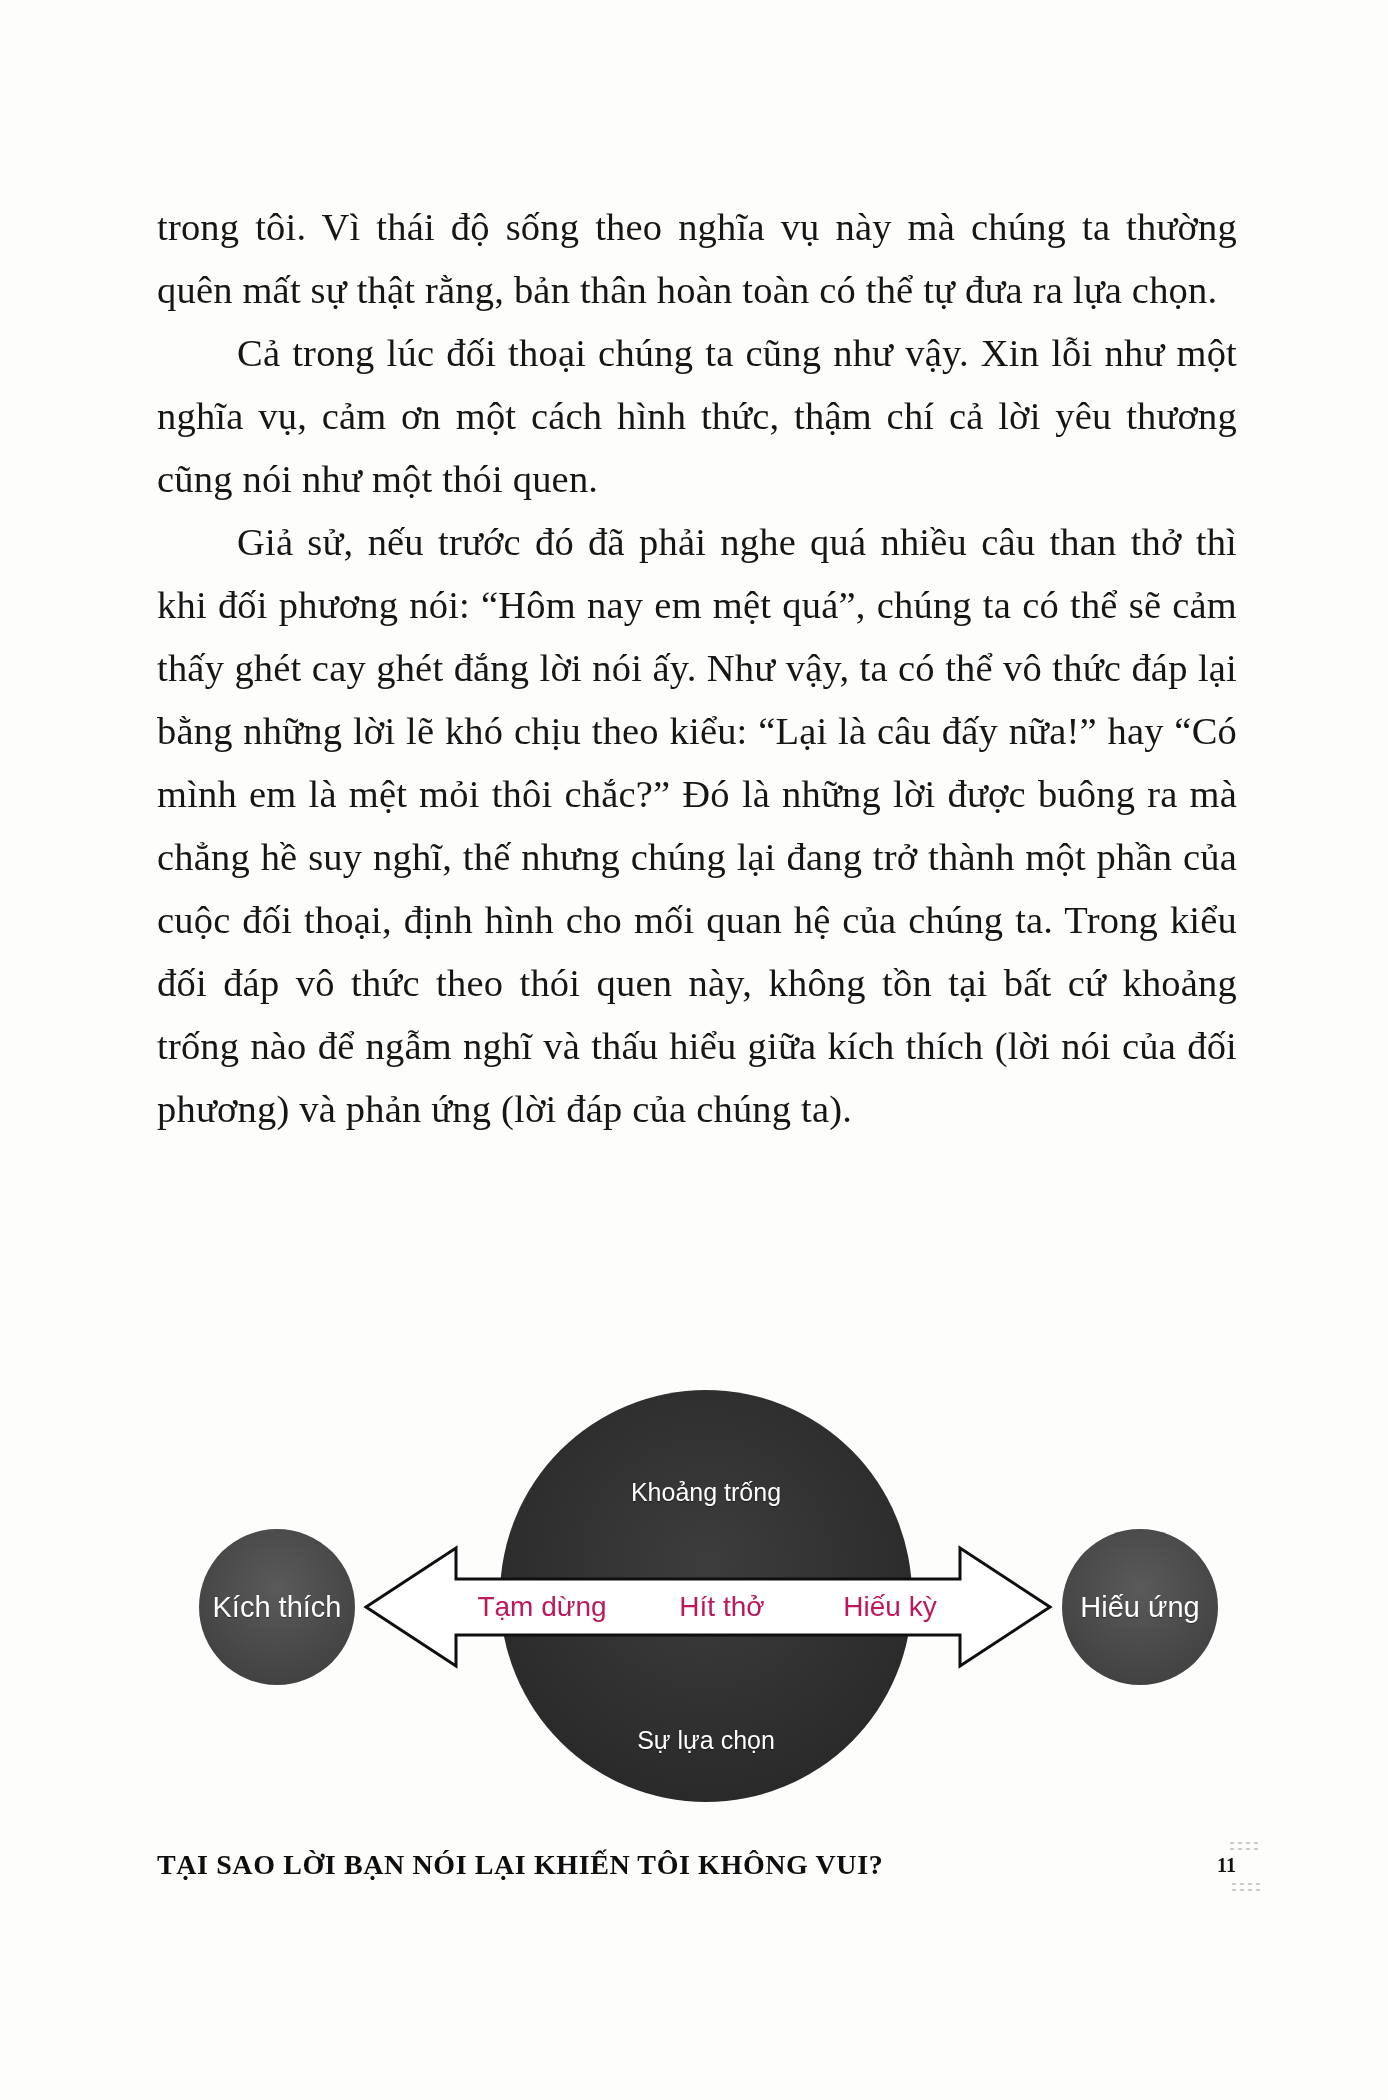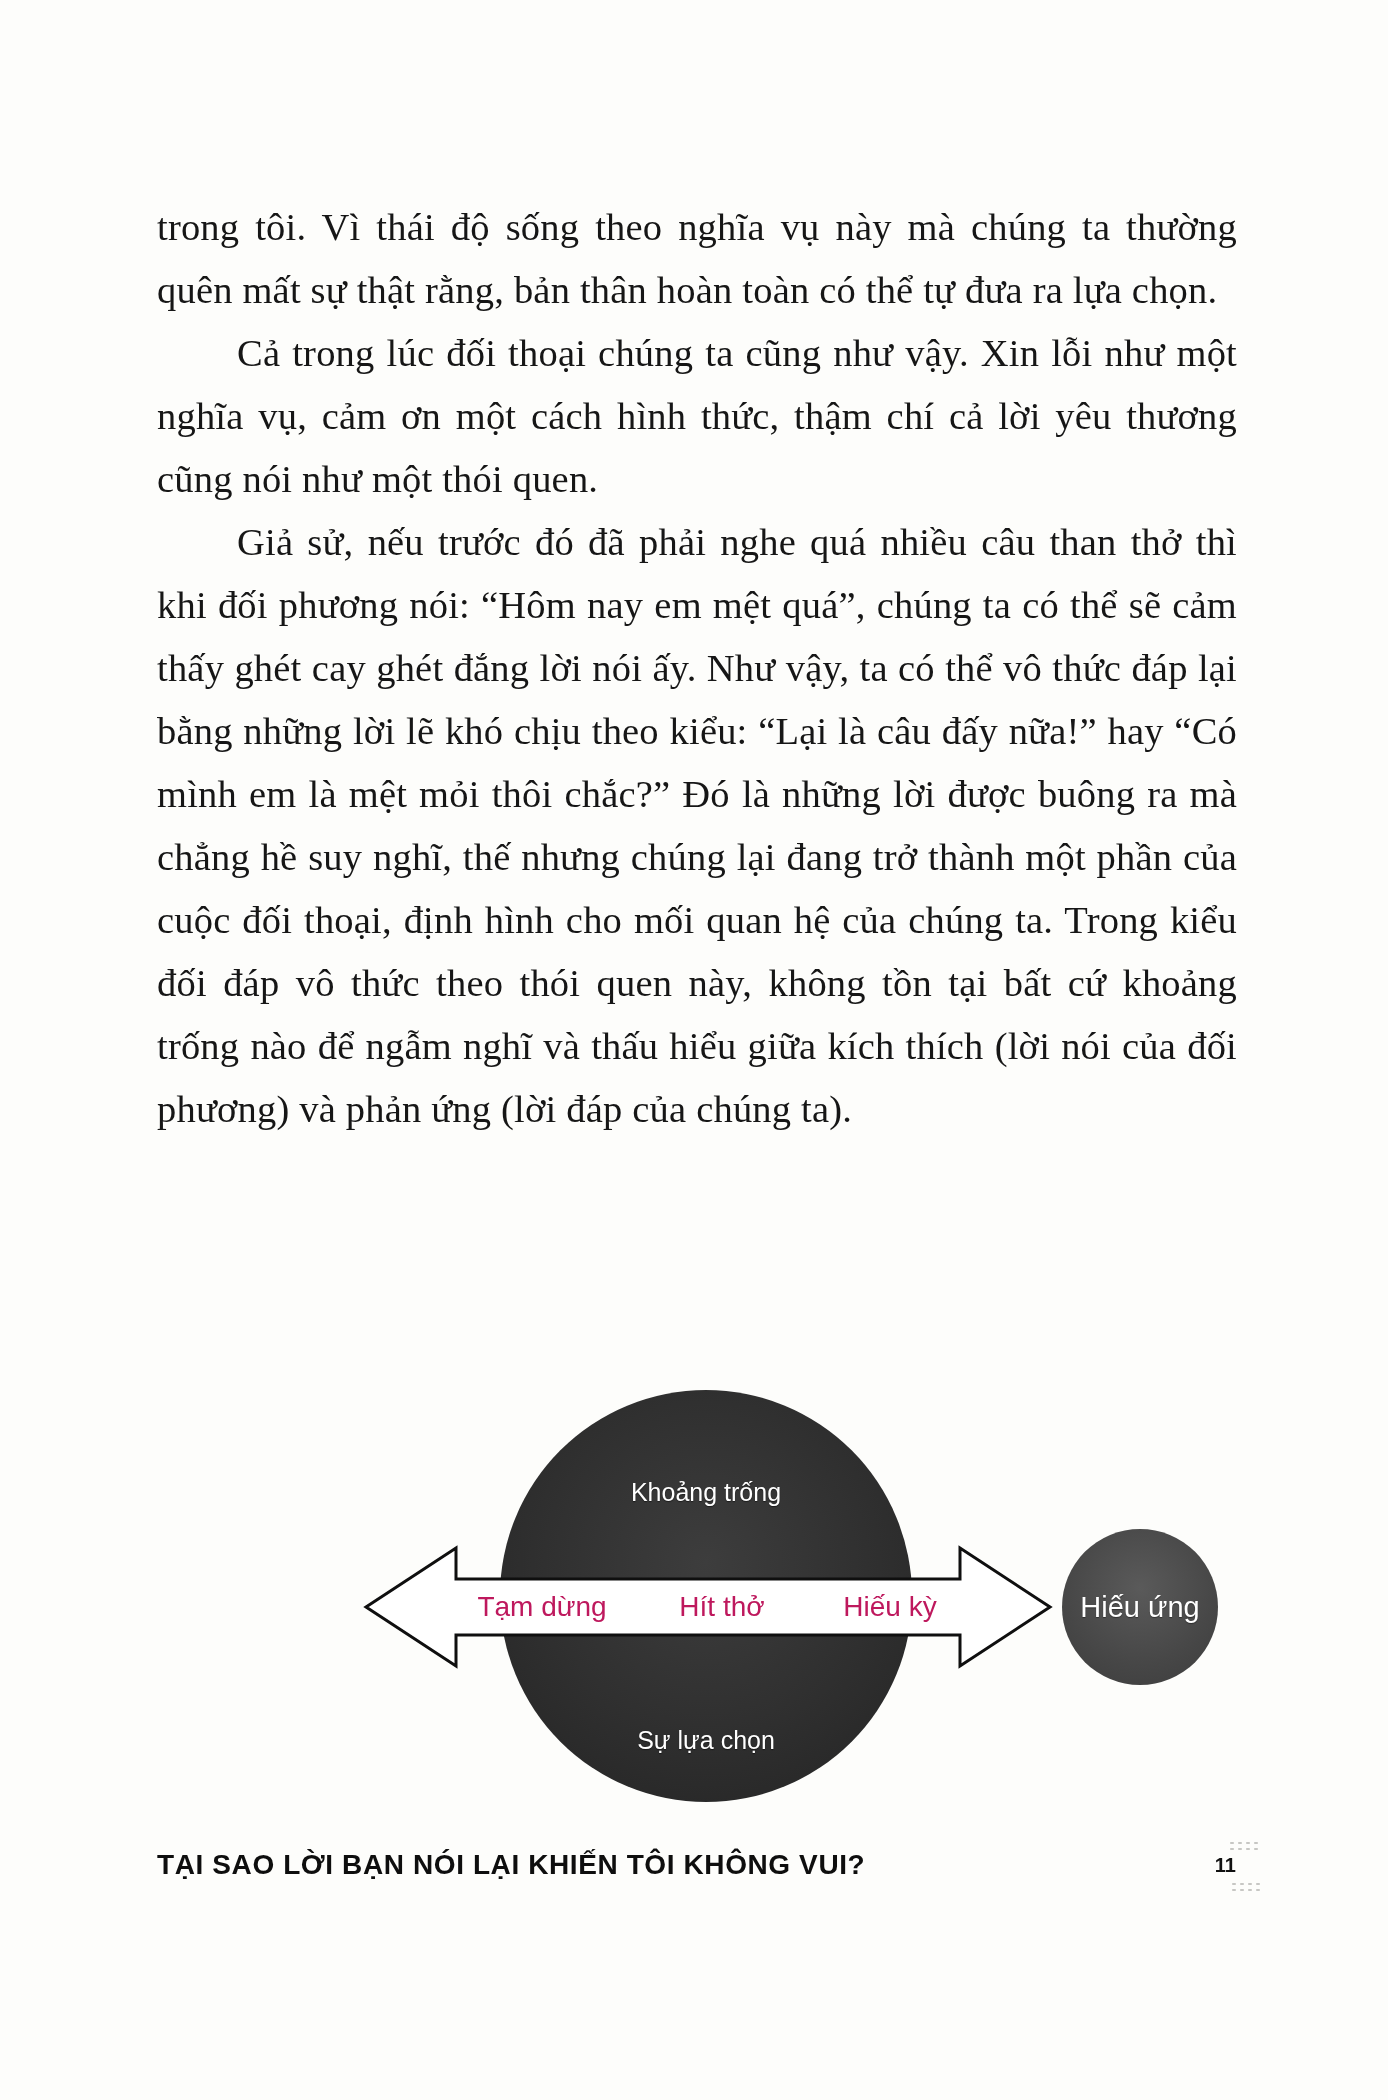--- a/index.html
+++ b/index.html
@@ -99,21 +99,21 @@
   
   .footer {
     position: absolute;
     left: 157px;
     right: 138px;
     top: 1842px;
     height: 46px;
     display: flex;
     justify-content: space-between;
     align-items: center;
-    font-family: Liberation Sans, sans-serif;
+    font-family: Liberation Serif, serif;
   }
   .footer-title {
     font-weight: bold;
     font-size: 28px;
     letter-spacing: 0.6px;
     color: #0e0e0e;
   }
   .page-number-wrap {
     position: relative;
     padding: 6px 14px;
@@ -141,20 +141,23 @@
   <div class="text-block">
     <p>trong tôi. Vì thái độ sống theo nghĩa vụ này mà chúng ta thường quên mất sự thật rằng, bản thân hoàn toàn có thể tự đưa ra lựa chọn.</p>
     <p class="indent">Cả trong lúc đối thoại chúng ta cũng như vậy. Xin lỗi như một nghĩa vụ, cảm ơn một cách hình thức, thậm chí cả lời yêu thương cũng nói như một thói quen.</p>
     <p class="indent">Giả sử, nếu trước đó đã phải nghe quá nhiều câu than thở thì khi đối phương nói: “Hôm nay em mệt quá”, chúng ta có thể sẽ cảm thấy ghét cay ghét đắng lời nói ấy. Như vậy, ta có thể vô thức đáp lại bằng những lời lẽ khó chịu theo kiểu: “Lại là câu đấy nữa!” hay “Có mình em là mệt mỏi thôi chắc?” Đó là những lời được buông ra mà chẳng hề suy nghĩ, thế nhưng chúng lại đang trở thành một phần của cuộc đối thoại, định hình cho mối quan hệ của chúng ta. Trong kiểu đối đáp vô thức theo thói quen này, không tồn tại bất cứ khoảng trống nào để ngẫm nghĩ và thấu hiểu giữa kích thích (lời nói của đối phương) và phản ứng (lời đáp của chúng ta).</p>
   </div>
 
   <div class="diagram">
 
     <div class="circle big-circle"></div>
 
+    <div class="circle side-circle left-circle">
+      <span>Kích thích</span>
+    </div>
 
     <div class="circle side-circle right-circle">
       <span>Hiếu ứng</span>
     </div>
 
     <svg class="arrow-svg" width="1388" height="470" viewBox="0 0 1388 470" aria-hidden="true">
       <polygon points="366,225 456,166 456,197 960,197 960,166 1050,225 960,284 960,253 456,253 456,284" fill="#ffffff" stroke="#0f0f0f" stroke-width="3" stroke-linejoin="miter"></polygon>
     </svg>
 
     <span class="circle-inner-label gap-label">Khoảng trống</span>

